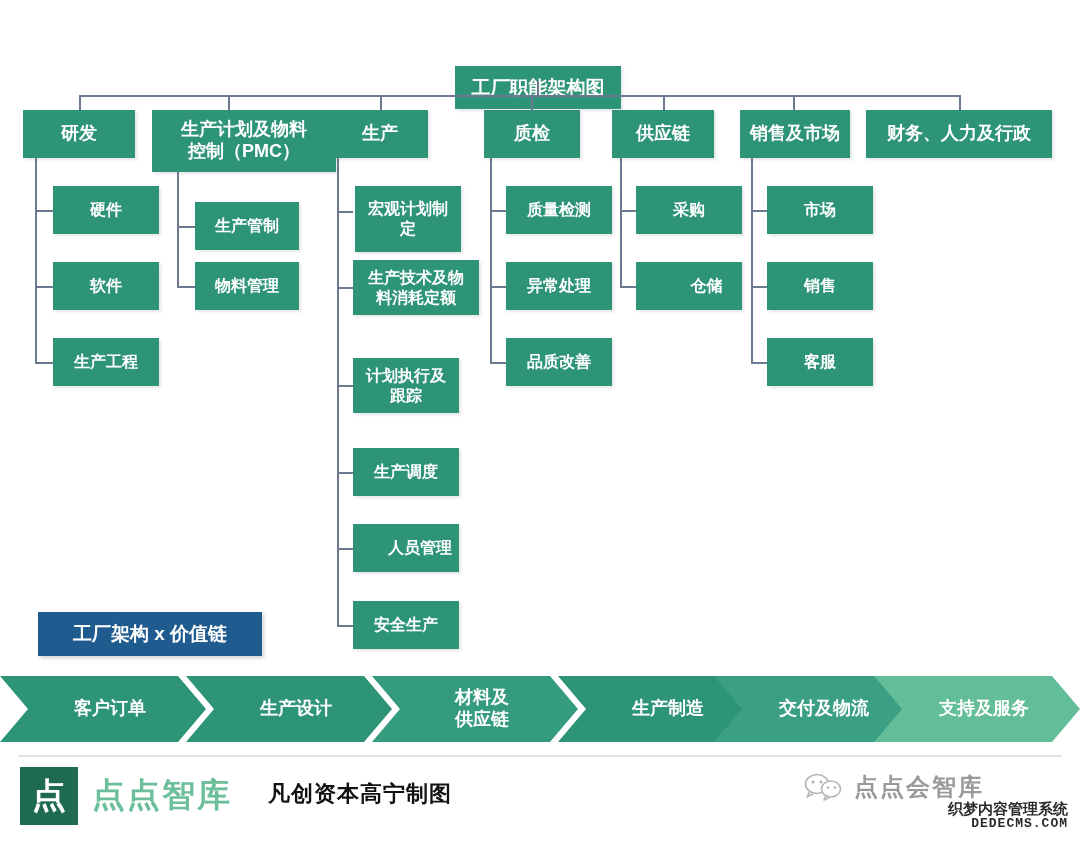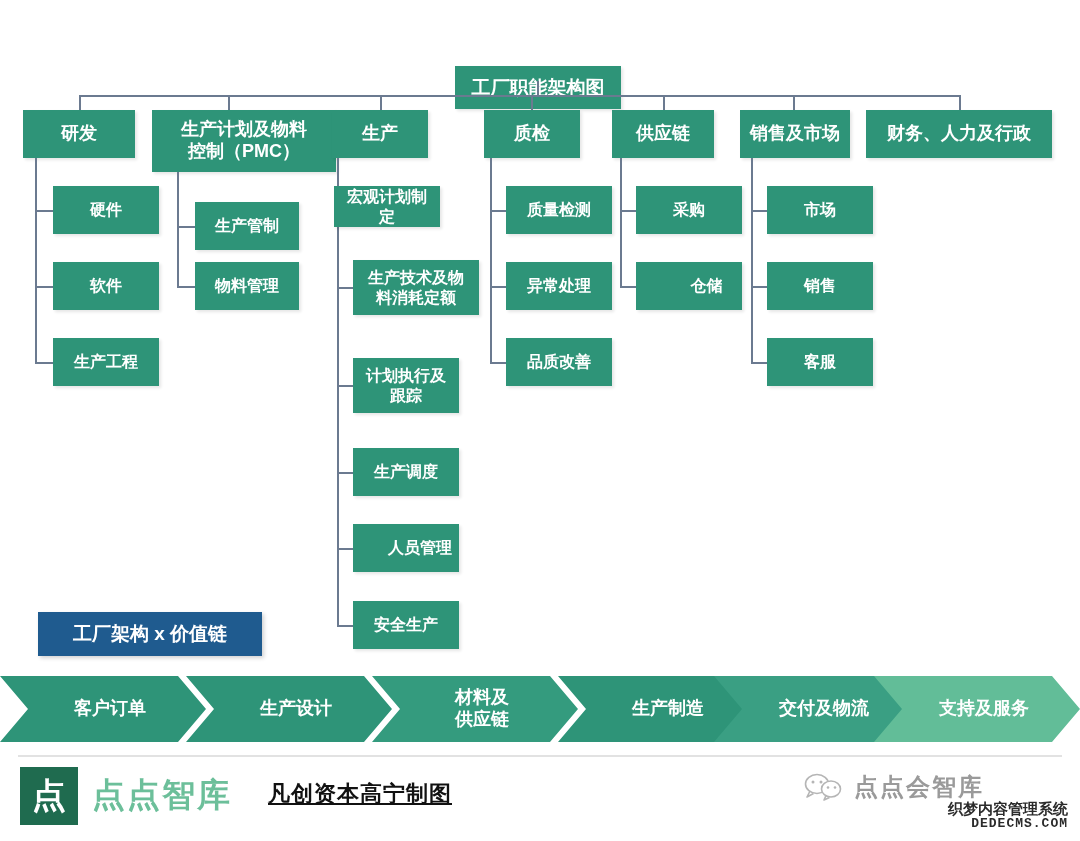--- a/index.html
+++ b/index.html
@@ -71,21 +71,21 @@
     background:#1f6b4f;
     display:flex;align-items:center;justify-content:center;
     color:#ffffff;font-size:34px;font-weight:bold;
   }
   .logo-text{
     position:absolute;left:92px;top:18px;
     color:#6cbf9a;font-size:33px;font-weight:bold;letter-spacing:2px;
   }
   .credit{
     position:absolute;left:268px;top:24px;
-    color:#111111;font-size:22px;font-weight:bold;letter-spacing:1px;text-decoration:underline;
+    color:#111111;font-size:22px;font-weight:bold;letter-spacing:1px;
   }
   .wx-wrap{position:absolute;right:96px;top:16px;display:flex;align-items:center;gap:10px;}
   .wx-text{color:#9a9a9a;font-size:24px;font-weight:bold;letter-spacing:2px;}
   .mark{
     position:absolute;right:12px;top:46px;text-align:right;
     color:#2b2b2b;font-weight:bold;line-height:1.05;
   }
   .mark .m1{font-size:15px;letter-spacing:0px;}
   .mark .m2{font-size:13px;letter-spacing:1px;font-family:"Liberation Mono","DejaVu Sans Mono",monospace;}
 </style>
@@ -129,21 +129,21 @@
 
   <div class="node n-l1" style="left:332px;top:110px;width:96px;height:48px;">生产</div>
   <div class="ln v" style="left:337px;top:158px;height:468px;"></div>
   <div class="ln h" style="left:337px;top:211px;width:16px;"></div>
   <div class="ln h" style="left:337px;top:287px;width:16px;"></div>
   <div class="ln h" style="left:337px;top:385px;width:16px;"></div>
   <div class="ln h" style="left:337px;top:472px;width:16px;"></div>
   <div class="ln h" style="left:337px;top:548px;width:16px;"></div>
   <div class="ln h" style="left:337px;top:625px;width:16px;"></div>
 
-  <div class="node n-l2" style="left:334px;top:186px;width:106px;height:41px;white-space:pre-line;">宏观计划制
+  <div class="node n-l2" style="left:355px;top:186px;width:106px;height:66px;white-space:pre-line;">宏观计划制
 定</div>
   <div class="node n-l2" style="left:353px;top:260px;width:126px;height:55px;white-space:pre-line;">生产技术及物
 料消耗定额</div>
   <div class="node n-l2" style="left:353px;top:358px;width:106px;height:55px;white-space:pre-line;">计划执行及
 跟踪</div>
   <div class="node n-l2" style="left:353px;top:448px;width:106px;height:48px;">生产调度</div>
   <div class="node n-l2" style="left:353px;top:524px;width:106px;height:48px;padding-left:32px;">人员管理</div>
   <div class="node n-l2" style="left:353px;top:601px;width:106px;height:48px;">安全生产</div>
 
   <div class="node n-l1" style="left:484px;top:110px;width:96px;height:48px;">质检</div>

